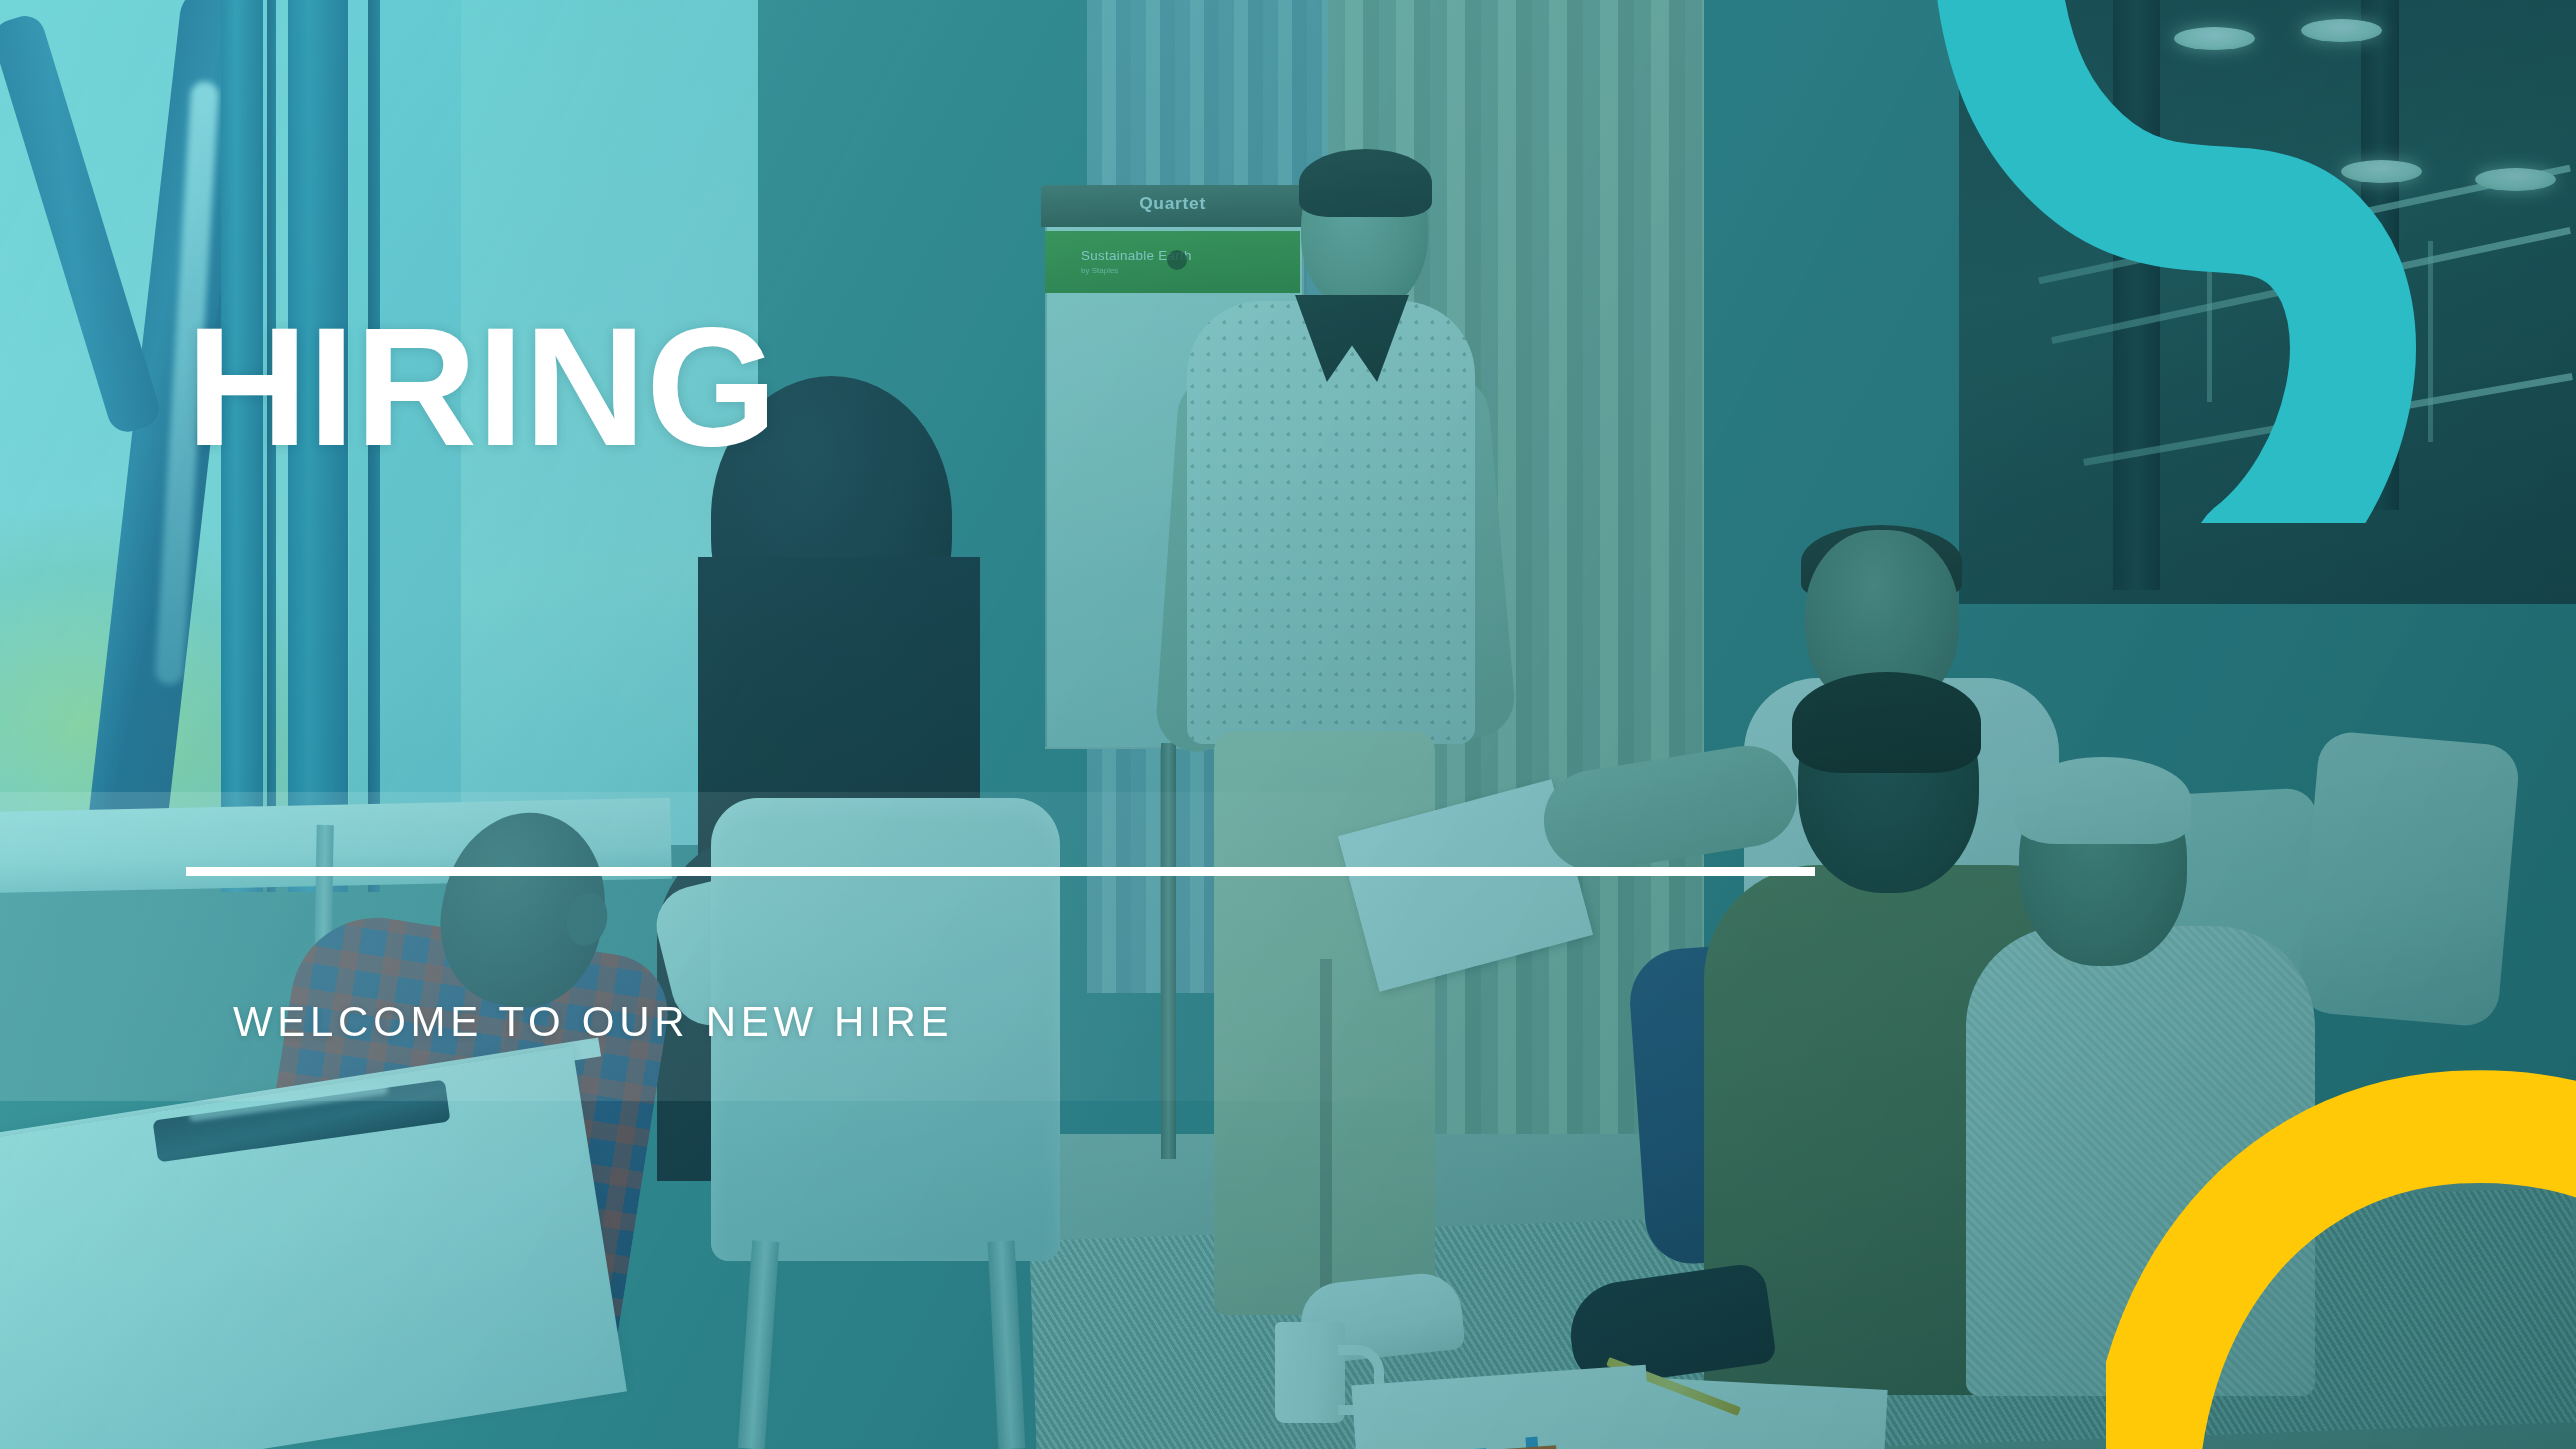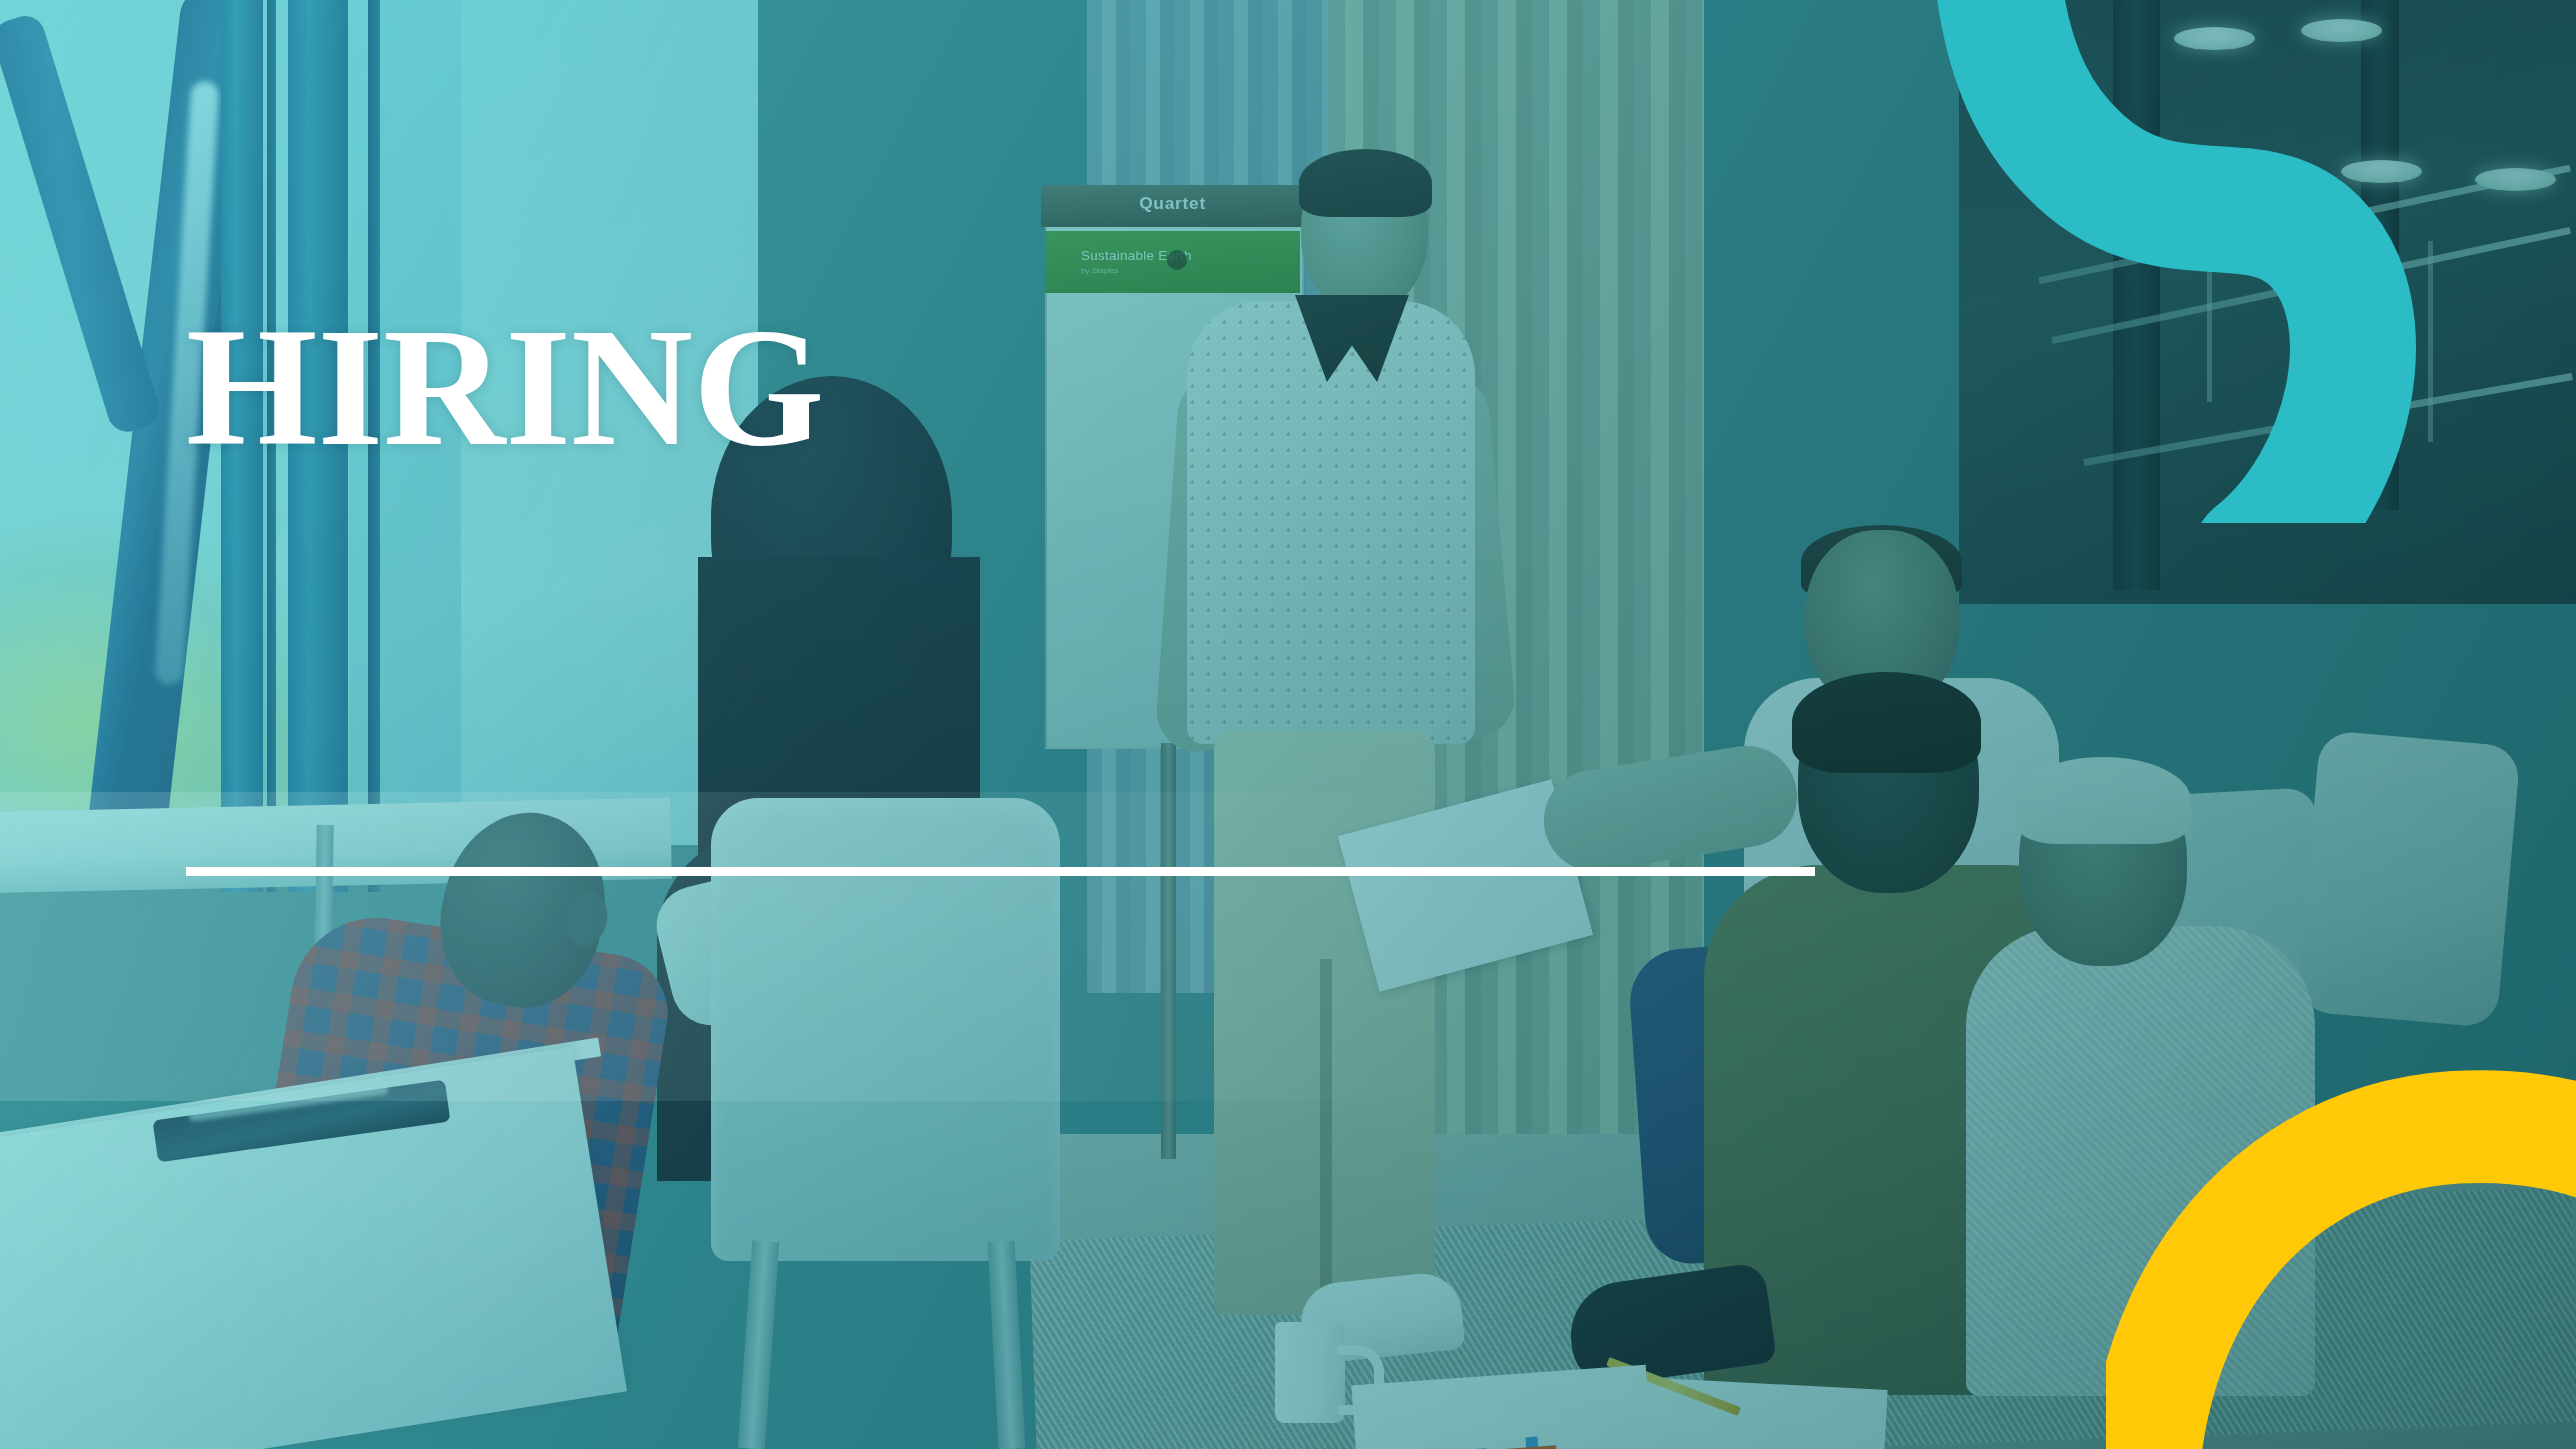--- a/index.html
+++ b/index.html
@@ -518,21 +518,21 @@
 
   
   .copy {
     position: absolute;
     left: 186px; top: 306px;
     width: 1811px;
   }
   .headline {
     margin: 0;
     color: #ffffff;
-    font-family: Liberation Serif, serif;
+    font-family: Liberation Sans, sans-serif;
     font-weight: 700;
     font-stretch: condensed;
     font-size: 168px;
     line-height: 0.96;
     letter-spacing: -1.3px;
     text-transform: uppercase;
     transform: scaleX(1.0);
     transform-origin: left center;
     white-space: nowrap;
     text-shadow: 0 1.3px 10.7px rgba(0,50,60,.18);
@@ -692,15 +692,16 @@
   </svg>
 
   <div class="copy">
     <h1 class="headline">
       <span class="hl-line1">HIRING</span>
     </h1>
   </div>
 
   <div class="rule"></div>
 
+  <p class="subtitle">WELCOME TO OUR NEW HIRE</p>
 
 </div>
 
 
 </body></html>

